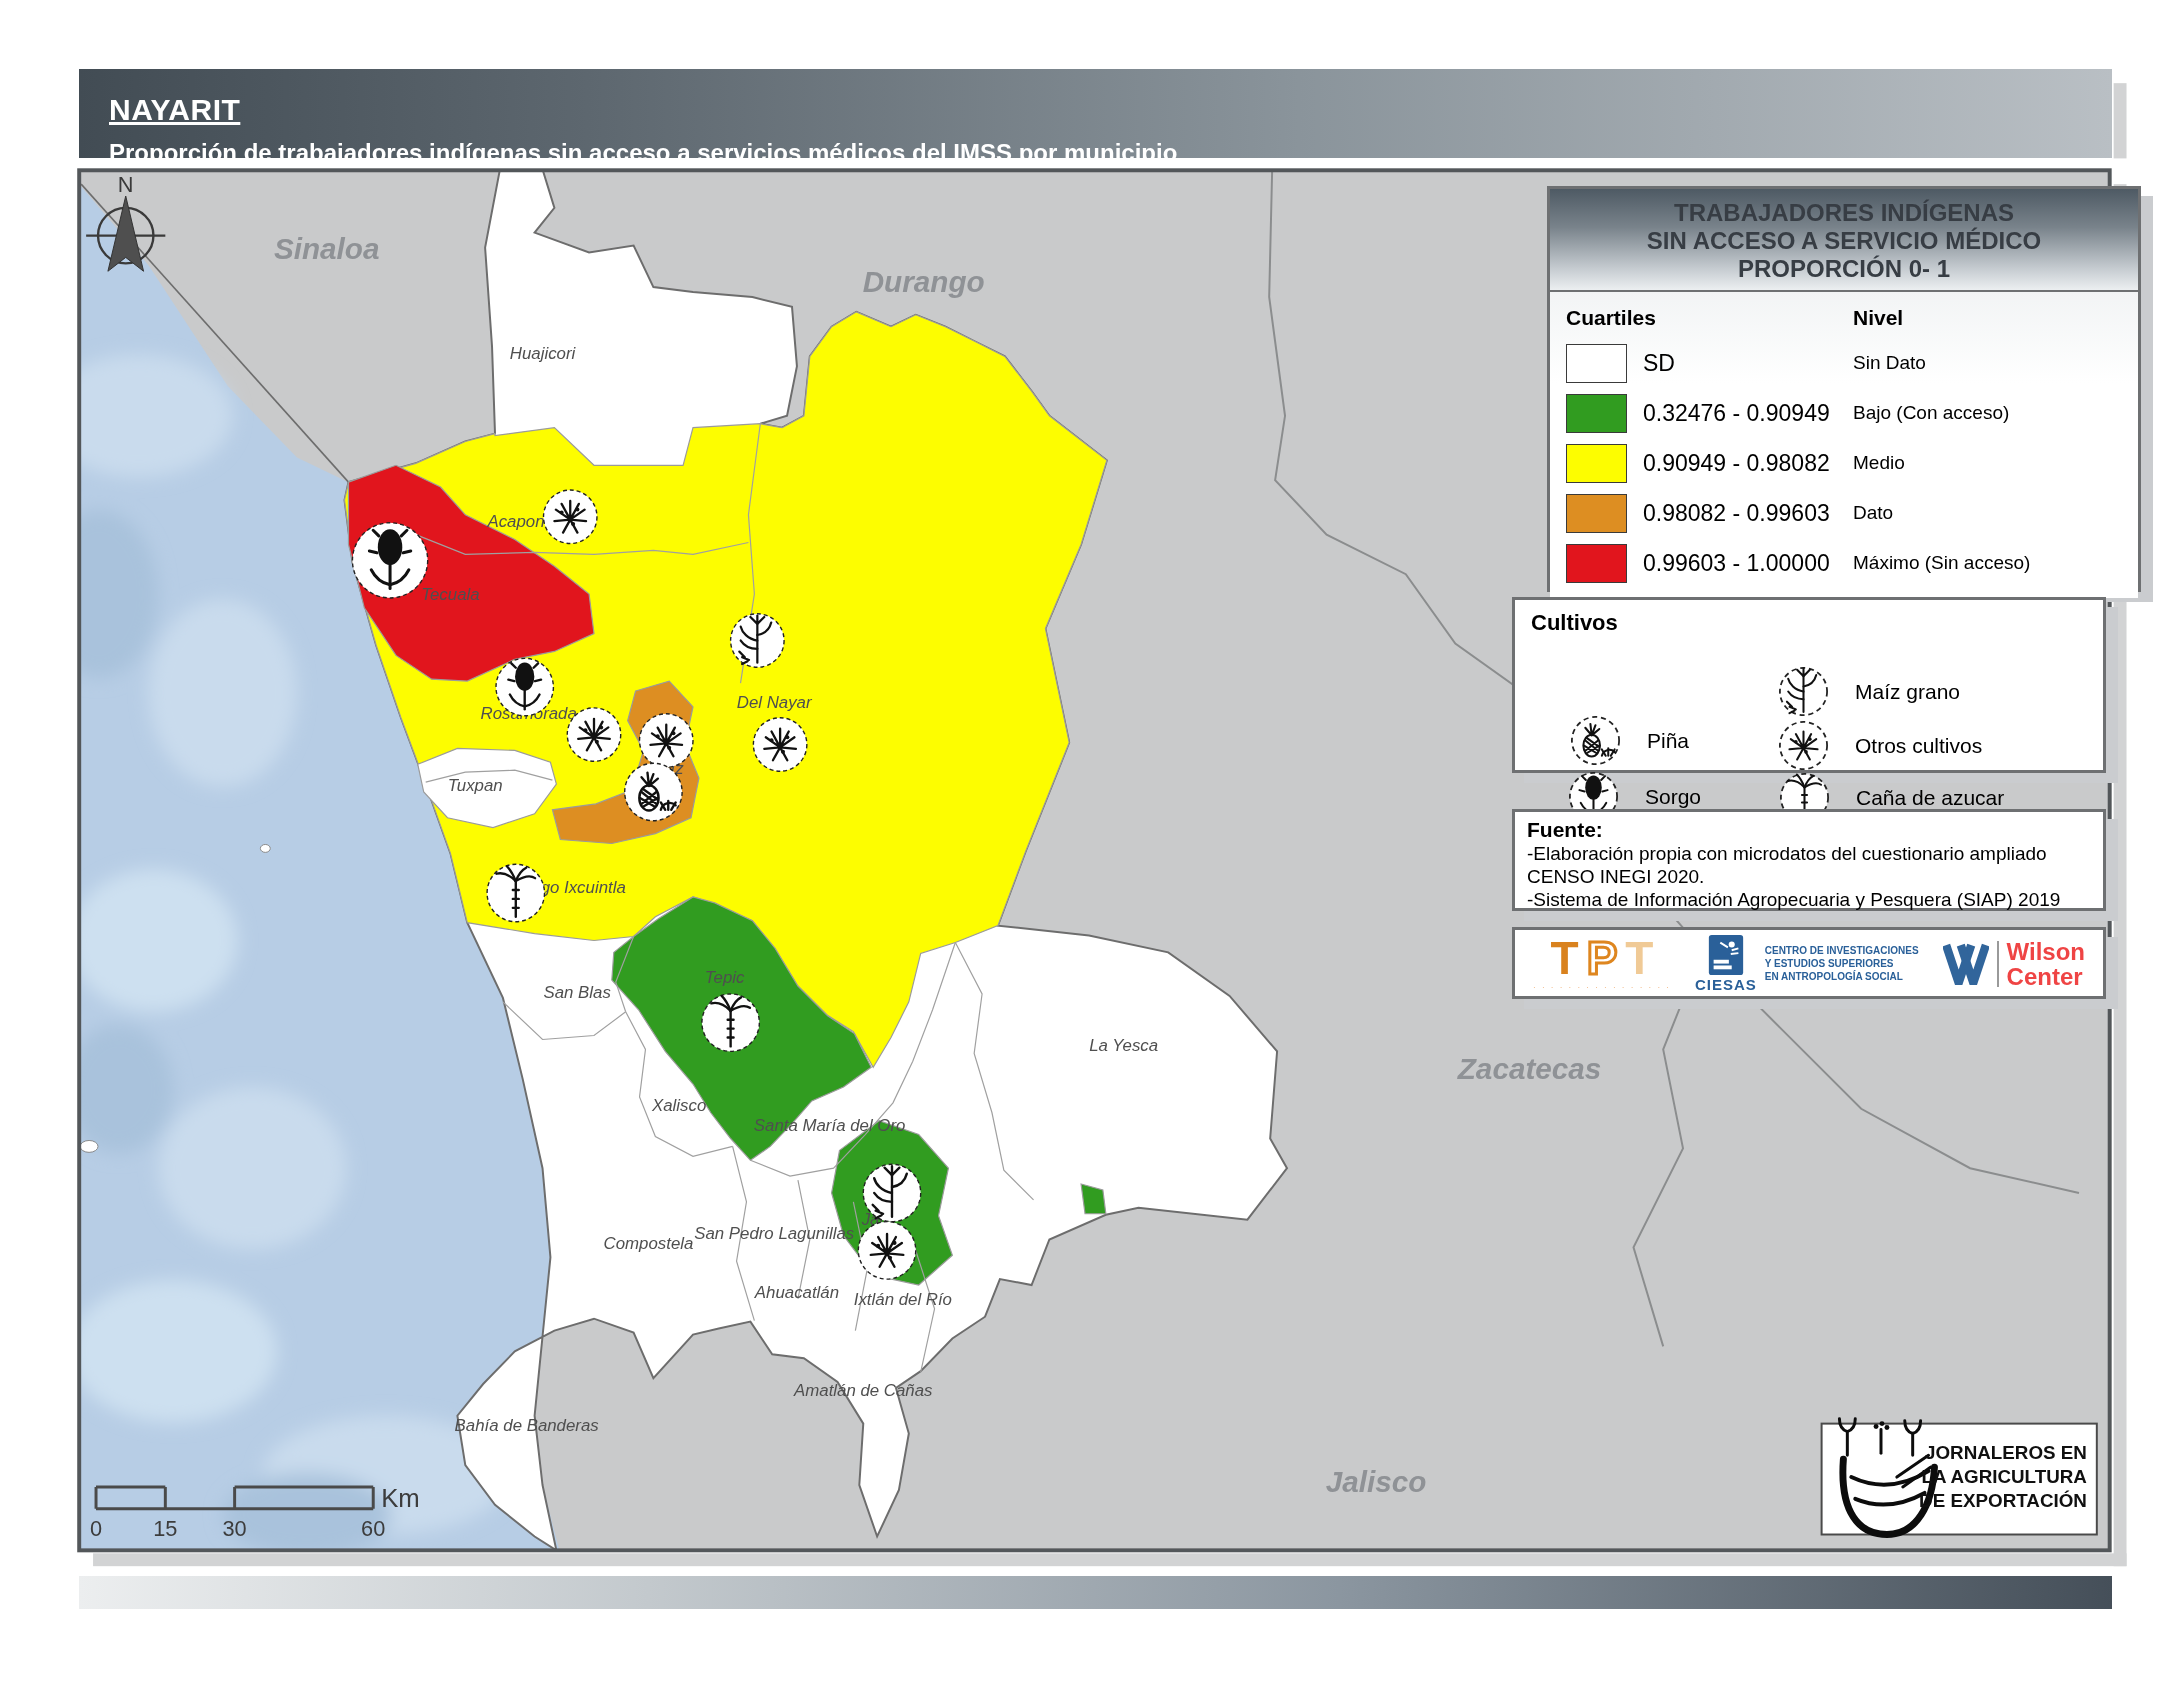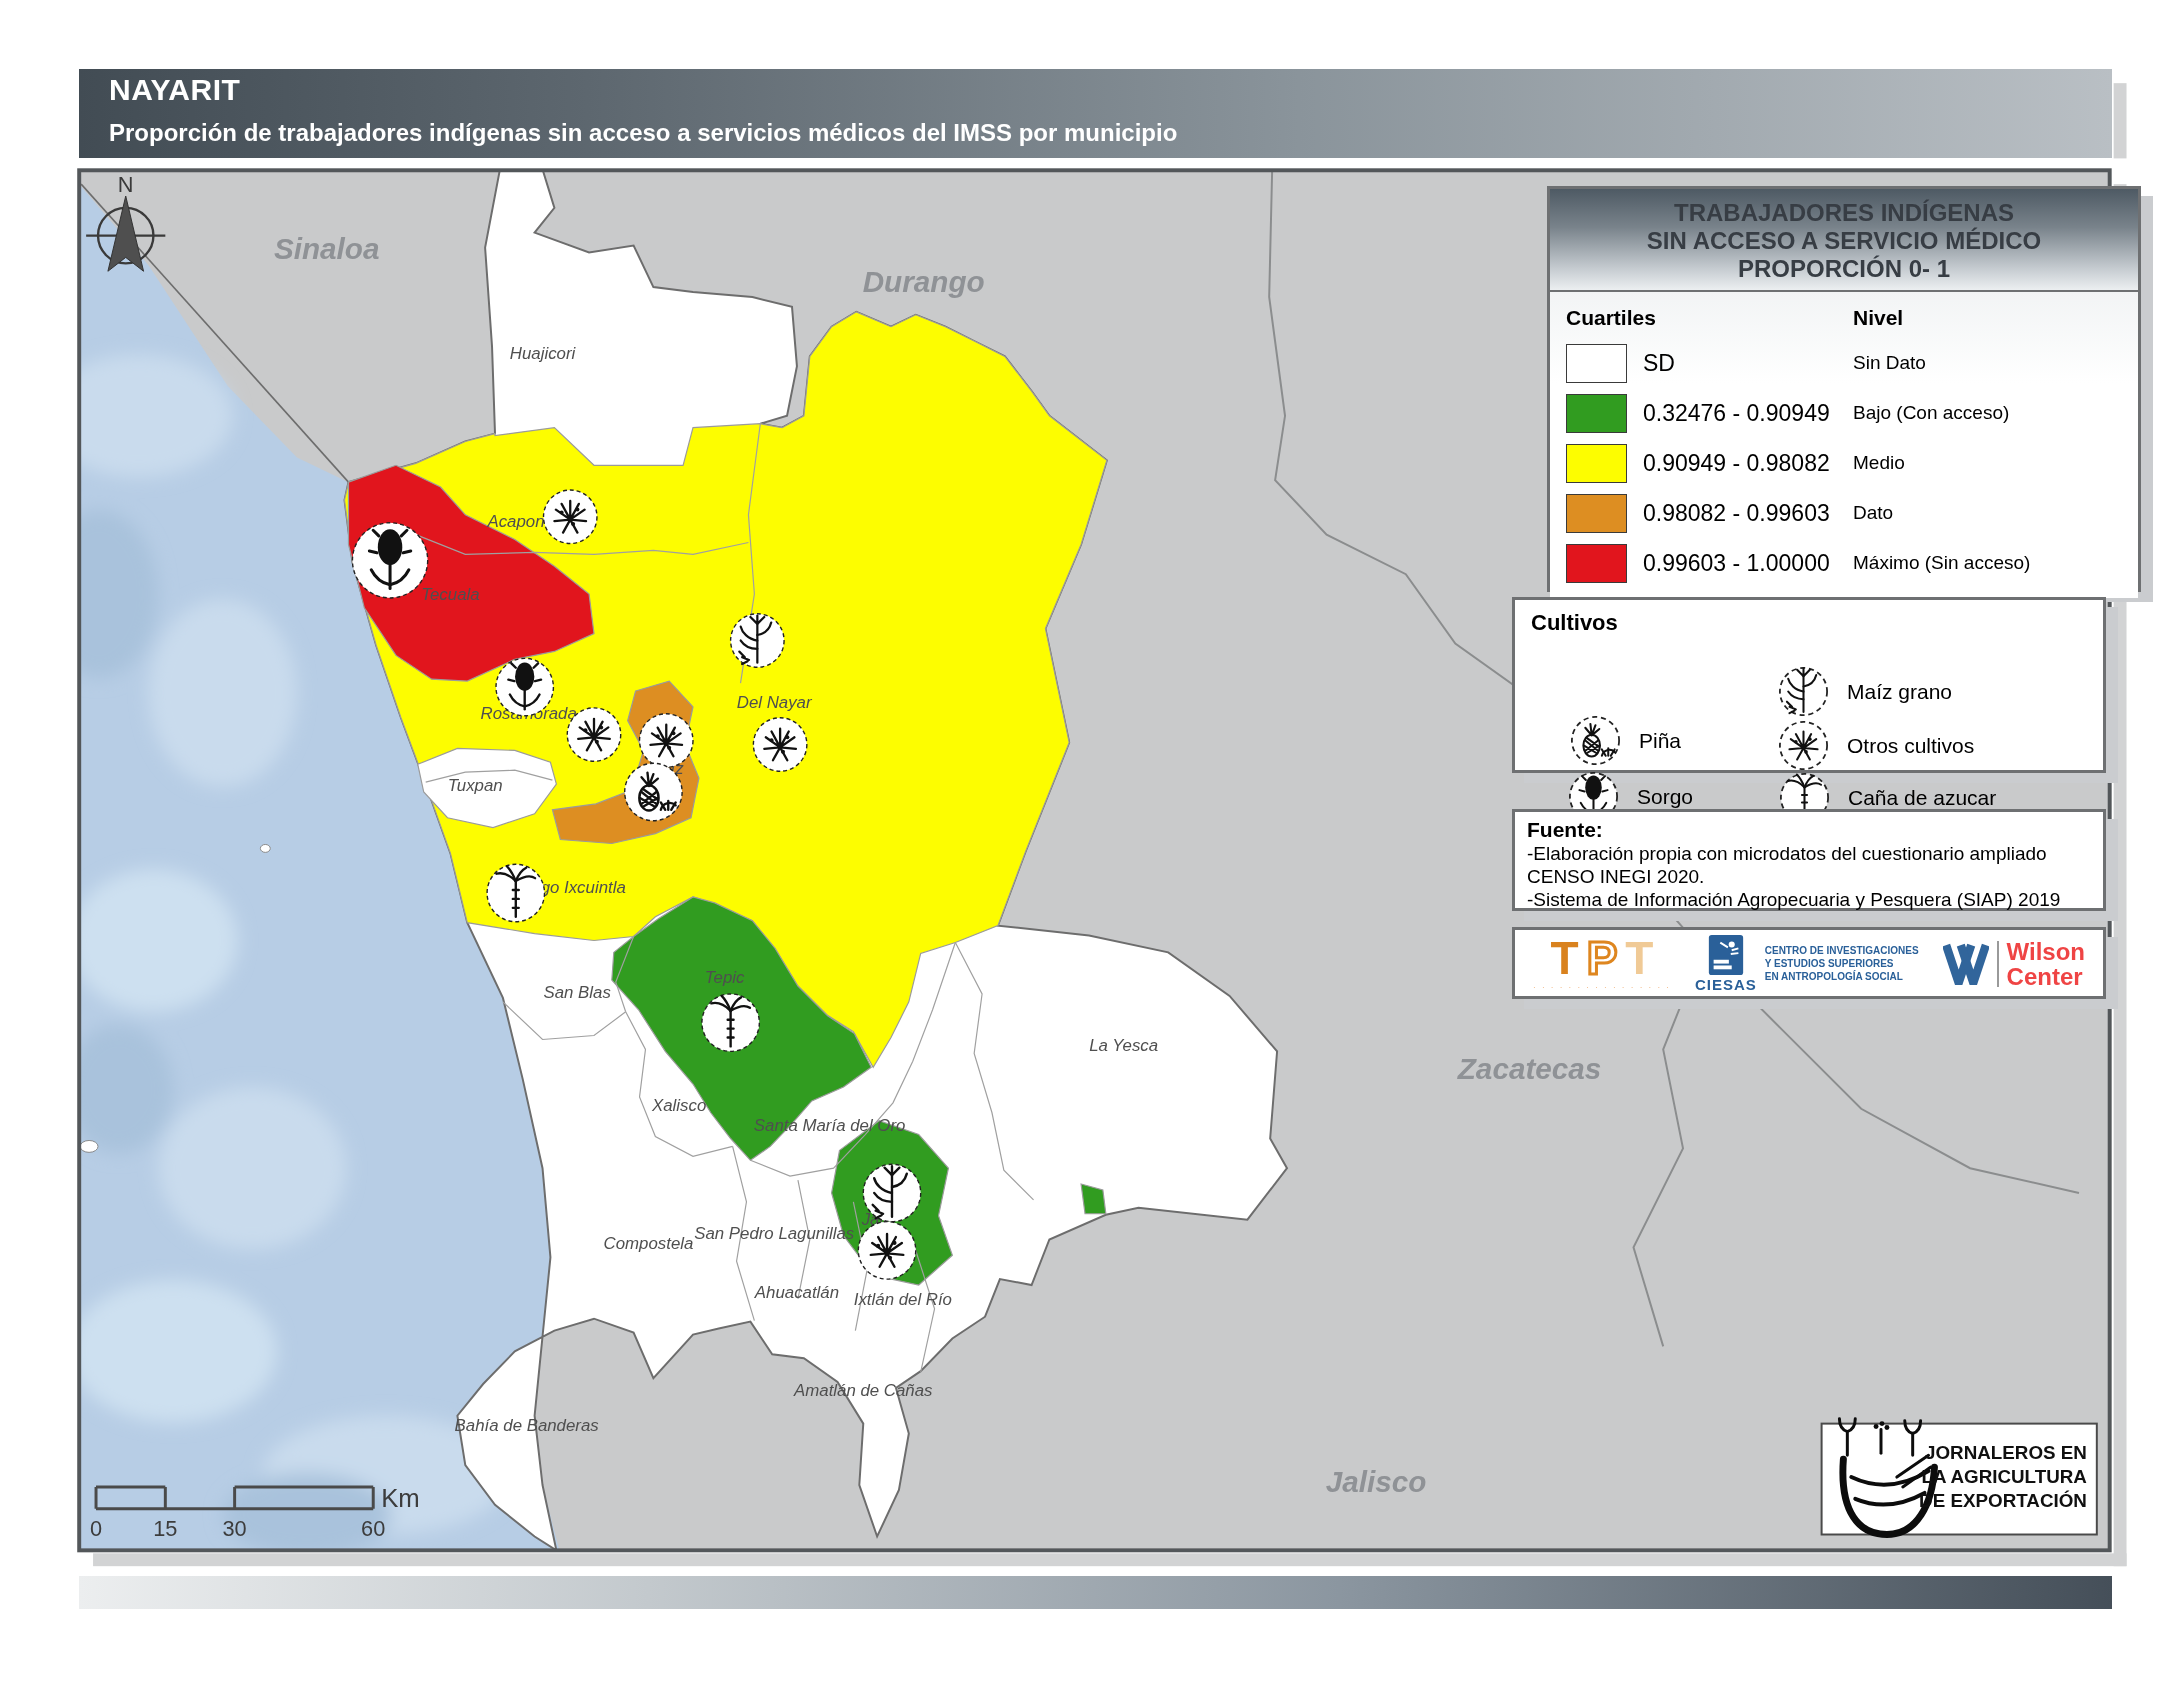--- a/index.html
+++ b/index.html
@@ -2,21 +2,21 @@
 <html><head>
 <meta charset="utf-8">
 <style>
   html,body{margin:0;padding:0;background:#ffffff;}
   body{width:2178px;height:1683px;position:relative;font-family:"Liberation Sans",sans-serif;}
   .abs{position:absolute;}
 
   
   .title-bar{left:79px;top:69px;width:2033px;height:89px;
     background:linear-gradient(90deg,#424c54 0%,#5d676f 25%,#8a949b 60%,#b9bfc4 100%);
-    color:#ffffff;padding:4px 0 0 30px;box-sizing:border-box;}
+    color:#ffffff;padding:24px 0 0 30px;box-sizing:border-box;text-decoration:underline;}
   .title-bar .t1{font-size:30px;font-weight:bold;letter-spacing:0.5px;}
   .title-bar .t2{font-size:24px;font-weight:bold;margin-top:12px;}
 
   
   .bottom-strip{left:79px;top:1576px;width:2033px;height:33px;
     background:linear-gradient(90deg,#eceeef 0%,#c3c9cd 28%,#8b96a0 62%,#454f59 100%);}
 
   
   .lg-box{position:absolute;left:1512px;width:594px;background:#ffffff;
     border:3px solid #6e7072;box-sizing:border-box;box-shadow:12px 10px 0 #cacccf;}
@@ -28,21 +28,21 @@
   .lg-headers span{font-size:21px;font-weight:bold;color:#000;}
   .cls-row{display:grid;grid-template-columns:77px 210px 1fr;align-items:center;height:50px;}
   .swatch{width:61px;height:39px;border:1px solid #3a3a3a;box-sizing:border-box;}
   .sw-0{background:#FFFFFF;} .sw-1{background:#319C20;} .sw-2{background:#FDFD00;}
   .sw-3{background:#DD8E22;} .sw-4{background:#E1151D;}
   .cls-range{font-size:23px;color:#000;}
   .cls-nivel{font-size:19px;color:#000;}
 
   .cult-header{font-size:22px;font-weight:bold;color:#000;padding:10px 0 0 16px;}
   .cult-wrap{position:relative;height:168px;}
-  .cult-item{position:absolute;display:flex;align-items:center;gap:18px;}
+  .cult-item{position:absolute;display:flex;align-items:center;gap:26px;}
   .cult-item .lbl{font-size:21px;color:#000;}
   .cult-icon{width:51px;height:51px;flex:0 0 51px;}
 
   .fuente-box{padding:6px 12px;}
   .fuente-h{font-size:21px;font-weight:bold;color:#000;}
   .fuente-l{font-size:19px;color:#000;line-height:23px;}
 
   .logos-row{display:flex;align-items:center;justify-content:space-between;padding:4px 18px;height:59px;}
   .tpt{display:flex;flex-direction:column;align-items:center;line-height:1;}
   .tpt-letters{font-size:46px;font-weight:bold;display:flex;gap:8px;}

